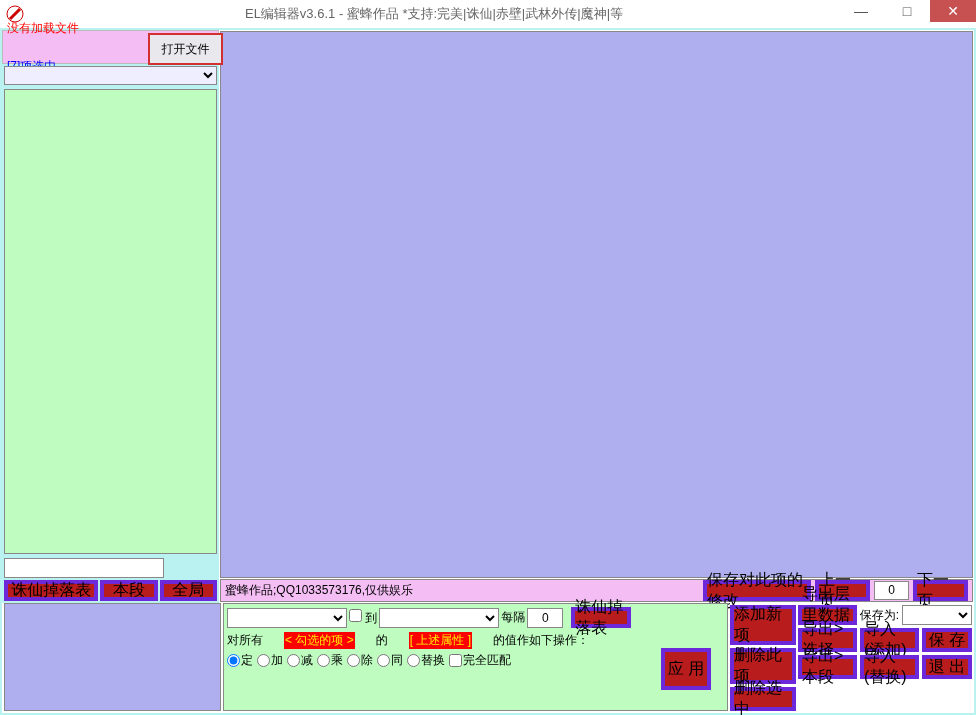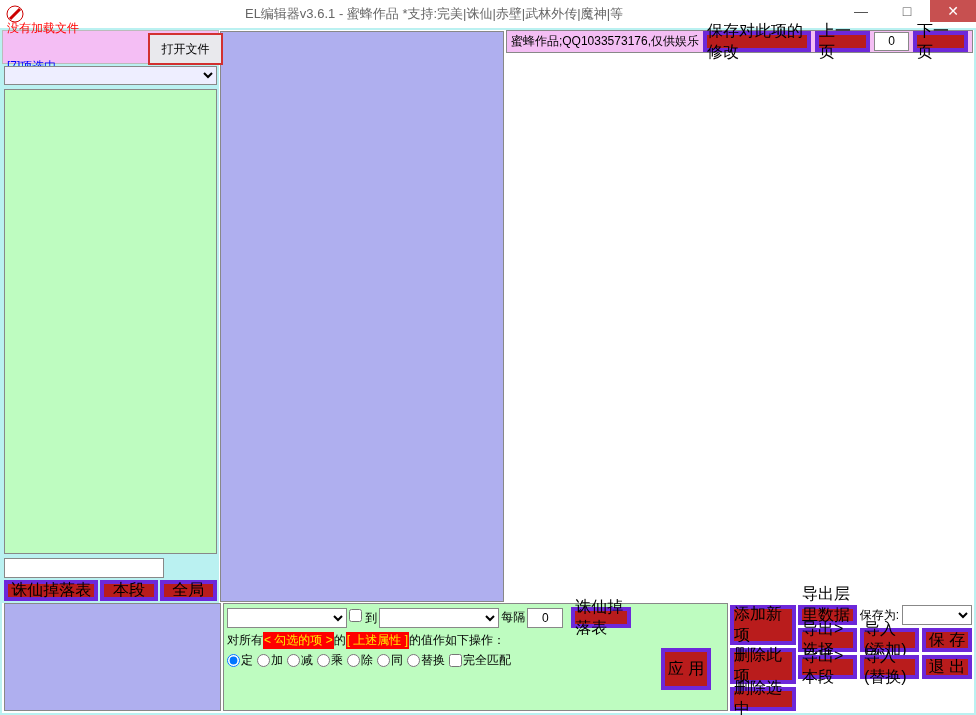--- a/index.html
+++ b/index.html
@@ -22,34 +22,34 @@
 .openfile-box { position: absolute; left: 148px; top: 33px; width: 75px; height: 32px; border: 2px solid #d23030; background: #e9e9ed; display: flex; align-items: center; justify-content: center; cursor: pointer; }
 .chk-row { display: flex; align-items: center; gap: 2px; height: 18px; padding: 2px 4px; background: #baf1f1; }
 .chk-row label { display: flex; align-items: center; gap: 2px; font-size: 12px; }
 .combo { width: calc(100% - 4px); margin: 2px; height: 19px; background: #eef; border: 1px solid #888; }
 .listarea { flex: 1; margin: 2px; background: #befcc0; border: 1px solid #888; }
 .smallinput-row { padding: 2px; display: flex; }
 .smallinput { width: 160px; height: 20px; border: 1px solid #888; background: #fff; }
 .btnrow { display: flex; gap: 2px; padding: 0 2px 2px 2px; }
 .btn { background: #b91c1c; border: 4px solid #6d28d9; height: 21px; display: flex; align-items: center; justify-content: center; cursor: pointer; font-size: 16px; }
 
-.maincol { flex: 1; display: flex; flex-direction: row; background: #fff; }
+.maincol { flex: 1; display: flex; flex-direction: column; background: #fff; }
 .bigarea { flex: 1; background: #afafef; border: 1px solid #888; margin: 1px; }
 .pinkstatus { height: 23px; background: #f4bef4; border: 1px solid #888; margin: 0 1px 1px 1px; display: flex; align-items: center; padding: 0 4px; gap: 4px; }
 .pinkstatus .txt { color: #000; flex: 1; }
 .numbox { width: 35px; height: 19px; background: #fff; border: 1px solid #888; text-align: center; line-height: 17px; }
 
 .bottomrow { flex: 1; display: flex; gap: 2px; padding: 0 2px 2px 2px; }
 .bot-blue { width: 217px; background: #afafef; border: 1px solid #888; }
 .bot-green { flex: 1; background: #befcc0; border: 1px solid #888; padding: 3px; position: relative; }
 .bot-btncol { width: 66px; display: flex; flex-direction: column; gap: 3px; padding-top: 2px; }
 .bot-btncol2 { width: 174px; display: flex; flex-direction: column; gap: 3px; padding-top: 2px; }
 
 .green-r1 { display: flex; align-items: center; gap: 2px; }
-.green-r2 { display: flex; align-items: center; margin-top: 4px; font-size: 12px; }
+.green-r2 { display: flex; align-items: center; margin-top: 4px; font-size: 12px; gap: 21px; }
 .green-r3 { display: flex; align-items: center; gap: 4px; margin-top: 3px; }
 .green-r4 { display: flex; align-items: center; gap: 4px; margin-top: 4px; }
 .redseg { background: #ff0000; color: #ffea00; padding: 0 1px; }
 select.mini { height: 20px; border: 1px solid #888; background: #fff; }
 input.mini { height: 20px; border: 1px solid #888; background: #fff; padding: 0 2px; }
 .radio-lbl { display: flex; align-items: center; gap: 1px; font-size: 12px; }
 
 .twocol-btn { display: flex; gap: 3px; }
 .twocol-btn .btn { flex: 1; }
 .save-row { display: flex; align-items: center; gap: 3px; }

